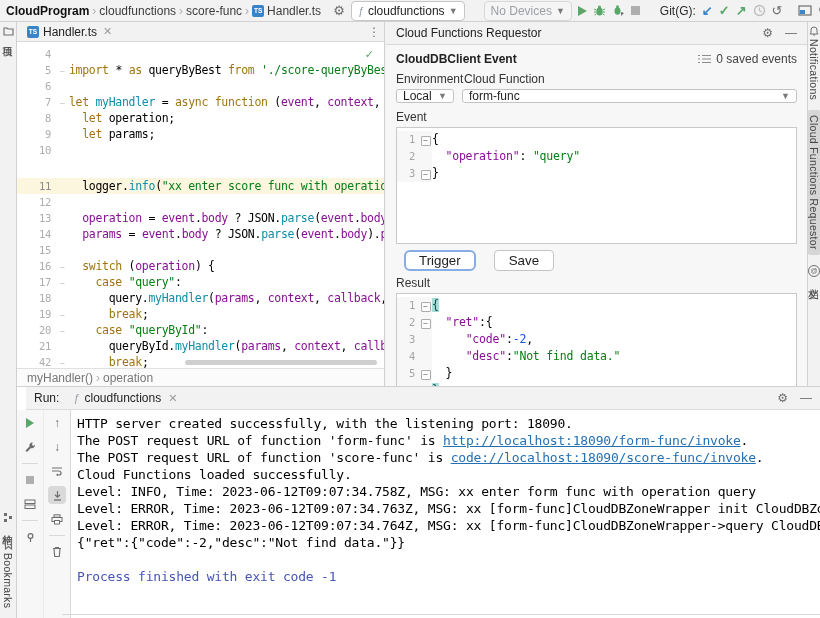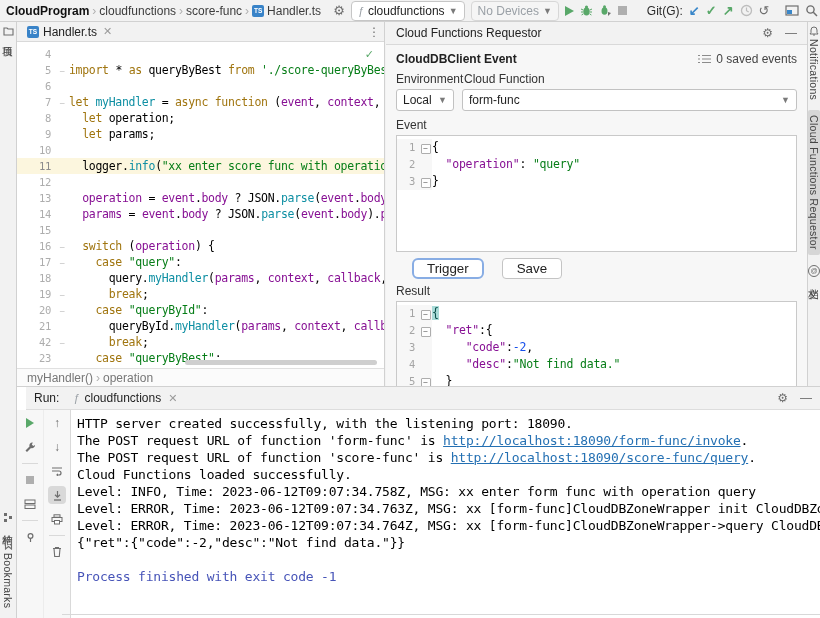--- a/index.html
+++ b/index.html
@@ -9,21 +9,21 @@
   .toolbar{position:absolute;left:0;top:0;width:820px;height:22px;background:#F2F2F2;
            border-bottom:1px solid #D1D1D1;display:flex;align-items:center;padding:0 6px;box-sizing:border-box;gap:6px;}
   .crumb{color:#3c3c3c;white-space:nowrap;}
   .crumb.bold{font-weight:bold;color:#111;}
   .crumb-sep{color:#b0b0b0;margin:0 3px;}
   .bc{display:flex;align-items:center;}
   .spacer{flex:1;}
   .tbicon{width:18px;height:18px;display:flex;align-items:center;justify-content:center;color:#6E6E6E;font-size:13px;cursor:default;}
   .combo{display:flex;align-items:center;gap:4px;height:18px;background:#fff;border:1px solid #C6C6C6;border-radius:4px;padding:0 6px;white-space:nowrap;}
   .combo .arr{color:#7a7a7a;font-size:9px;}
-  .combo.disabled{color:#9AA0A6;background:#F5F5F5;border-color:#D7D7D7;}
+  .combo.disabled{color:#9AA0A6;background:#F5F5F5;border-color:#D7D7D7;margin-left:13px;}
   .fx{color:#9aa0a6;font-size:11px;font-style:italic;}
   .vdiv{width:1px;height:16px;background:#D4D4D4;margin:0 2px;}
   .green{color:#59A869;} .blue{color:#3A87C9;}
   .play-tri{width:0;height:0;border-left:9px solid #59A869;border-top:5.5px solid transparent;border-bottom:5.5px solid transparent;}
   .stop-sq{width:9px;height:9px;background:#AFAFAF;}
   .gitlabel{color:#2b2b2b;margin-left:4px;}
   .aticon{width:14px;height:14px;border:1.3px solid #6E6E6E;border-radius:50%;display:flex;align-items:center;justify-content:center;font-size:9px;color:#6E6E6E;}
   
   .lstrip{position:absolute;left:0;top:22px;width:17px;height:596px;background:#F2F2F2;border-right:1px solid #D1D1D1;
           display:flex;flex-direction:column;align-items:center;box-sizing:border-box;padding:4px 0;}
@@ -36,21 +36,21 @@
   
   .editor{position:absolute;left:17px;top:22px;width:368px;height:364px;background:#fff;border-right:1px solid #D1D1D1;box-sizing:border-box;display:flex;flex-direction:column;}
   .tabbar{height:19px;background:#F2F2F2;border-bottom:1px solid #D9D9D9;display:flex;align-items:center;padding:0 4px;gap:4px;flex:none;}
   .tab{display:flex;align-items:center;gap:4px;padding:0 6px;height:100%;}
   .tab .title{color:#222;}
   .closex{color:#9a9a9a;font-size:11px;margin-left:2px;}
   .tsmini{width:12px;height:12px;background:#3983C8;color:#fff;font-size:6.5px;font-weight:bold;display:inline-flex;align-items:center;justify-content:center;border-radius:2px;font-family:"Liberation Sans",sans-serif;}
   .kebab{margin-left:auto;color:#6E6E6E;font-size:12px;}
   .codewrap{position:relative;flex:1;overflow:hidden;background:#fff;font-family:"DejaVu Sans Mono",monospace;font-size:11.5px;letter-spacing:-0.3px;padding-top:4px;}
   .lrow{display:flex;height:16px;line-height:16px;white-space:pre;}
-  .lrow.cur{background:#FCF6DE;}
+  .lrow.cur{background:#FCF6DE;margin-top:20px;}
   .lno{flex:none;width:34px;text-align:right;padding-right:4px;color:#ADADAD;font-size:10.5px;}
   .lrow.cur .lno{color:#8c8c8c;}
   .lfold{flex:none;width:14px;text-align:center;}
   .lcode{flex:1;overflow:hidden;}
   .codemain .foldbox{border:none;background:none;color:#C5C5C5;font-size:9px;line-height:16px;}
   .sg-p{color:#000;} .sg-k{color:#A0750F;} .sg-v{color:#871094;} .sg-f{color:#0E8FA3;}
   .sg-s{color:#067D17;} .sg-n{color:#1750EB;}
   .sg-hl{background:#A9DBD8;color:#0B4F4A;}
   .sg-link{color:#2470B3;text-decoration:underline;}
   .sg-sys{color:#4754B8;}
@@ -63,33 +63,33 @@
   .phead{height:22px;background:#F2F2F2;border-bottom:1px solid #D9D9D9;display:flex;align-items:center;padding:0 10px;flex:none;}
   .phead .ptitle{color:#222;}
   .phead .picons{margin-left:auto;display:flex;gap:12px;align-items:center;color:#6E6E6E;}
   .pbody{flex:1;padding:5px 10px 8px 10px;display:flex;flex-direction:column;box-sizing:border-box;}
   .secrow{display:flex;align-items:center;margin:2px 0 6px 0;}
   .sectitle{font-weight:bold;color:#222;}
   .saved{margin-left:auto;display:flex;align-items:center;gap:5px;color:#444;}
   .lblrow{display:flex;margin-bottom:3px;color:#333;}
   .lblrow .l1{width:68px;}
   .comborow{display:flex;gap:8px;margin-bottom:7px;}
-  .pcombo{height:22px;background:#fff;border:1px solid #C2C2C2;border-radius:3px;display:flex;align-items:center;padding:0 6px;box-sizing:border-box;}
+  .pcombo{height:14px;background:#fff;border:1px solid #C2C2C2;border-radius:3px;display:flex;align-items:center;padding:0 6px;box-sizing:border-box;}
   .pcombo .arr{margin-left:auto;color:#7a7a7a;font-size:9px;}
   .pcombo.small{width:58px;}
   .pcombo.wide{flex:1;}
   .fieldlabel{color:#333;margin-bottom:3px;}
   .jsonbox{background:#fff;border:1px solid #C9C9C9;font-family:"DejaVu Sans Mono",monospace;font-size:11.5px;letter-spacing:-0.2px;overflow:hidden;padding-top:3px;}
   .jsonbox .lrow{height:17px;line-height:17px;}
   .jsonbox .lno{width:18px;background:#F7F7F7;color:#A5A5A5;}
   .jsonbox .lfold{width:13px;background:#F7F7F7;}
   .foldbox{display:inline-block;width:8px;height:8px;border:1px solid #ADADAD;background:#FDFDFD;color:#6E6E6E;font-size:8px;line-height:7px;text-align:center;border-radius:1px;box-sizing:content-box;}
   .eventbox{height:112px;}
   .resultbox{height:104px;}
-  .btnrow{display:flex;gap:18px;margin:6px 0 5px 16px;align-items:center;}
+  .btnrow{display:flex;gap:18px;margin:6px 0 5px 8px;align-items:center;}
   .btn{height:21px;padding:0 14px;background:#fff;border:1px solid #C4C4C4;border-radius:4px;display:flex;align-items:center;color:#222;}
   .btn.focused{border:2px solid #88ADE4;border-radius:6px;padding:0 13px;}
   
   .runpanel{position:absolute;left:17px;top:386px;width:803px;height:232px;background:#fff;border-top:1px solid #D1D1D1;box-sizing:border-box;display:flex;flex-direction:column;}
   .runhead{height:22px;background:#F2F2F2;border-bottom:1px solid #DDD;display:flex;align-items:center;padding:0 8px;flex:none;gap:8px;margin-left:9px;}
   .runlabel{color:#222;}
   .runtab{display:flex;align-items:center;gap:5px;padding:0 6px;height:100%;}
   .runbody{flex:1;display:flex;overflow:hidden;}
   .icol{width:26px;background:#F7F7F7;display:flex;flex-direction:column;align-items:center;padding-top:4px;gap:6px;flex:none;}
   .icol.c1{border-right:1px solid #ECECEC;}
@@ -380,21 +380,21 @@
         <span class="ibtn">
           <svg width="10" height="12" viewBox="0 0 10 12">
               <path d="M1 2.5h8M3.5 2.5v-1h3v1" fill="none" stroke="#6E6E6E" stroke-width="1.1"></path>
               <path d="M2 2.5l.7 8h4.6l.7-8" fill="none" stroke="#6E6E6E" stroke-width="1.1"></path>
             </svg>
         </span>
       </div>
       <div class="console">
       <div class="lrow"><span class="lcode"><span class="sg-p">HTTP server created successfully, with the listening port: 18090.</span></span></div>
           <div class="lrow"><span class="lcode"><span class="sg-p">The POST request URL of function 'form-func' is </span><span class="sg-link">http://localhost:18090/form-func/invoke</span><span class="sg-p">.</span></span></div>
-          <div class="lrow"><span class="lcode"><span class="sg-p">The POST request URL of function 'score-func' is </span><span class="sg-link">http://localhost:18090/score-func/query</span><span class="sg-p">.</span></span></div>
+          <div class="lrow"><span class="lcode"><span class="sg-p">The POST request URL of function 'score-func' is </span><span class="sg-link">code://localhost:18090/score-func/invoke</span><span class="sg-p">.</span></span></div>
           <div class="lrow"><span class="lcode"><span class="sg-p">Cloud Functions loaded successfully.</span></span></div>
           <div class="lrow"><span class="lcode"><span class="sg-p">Level: INFO, Time: 2023-06-12T09:07:34.758Z, MSG: xx enter form func with operation query</span></span></div>
           <div class="lrow"><span class="lcode"><span class="sg-p">Level: ERROR, Time: 2023-06-12T09:07:34.763Z, MSG: xx [form-func]CloudDBZoneWrapper init CloudDBZoneWrapper error: AGCError</span></span></div>
           <div class="lrow"><span class="lcode"><span class="sg-p">Level: ERROR, Time: 2023-06-12T09:07:34.764Z, MSG: xx [form-func]CloudDBZoneWrapper-&gt;query CloudDBClient is null, try re-init</span></span></div>
           <div class="lrow"><span class="lcode"><span class="sg-p">{"ret":{"code":-2,"desc":"Not find data."}}</span></span></div>
           <div class="lrow"><span class="lcode">&nbsp;</span></div>
           <div class="lrow"><span class="lcode"><span class="sg-sys">Process finished with exit code -1</span></span></div>
         </div>
     </div>
     <div class="console-bottomline"></div>

